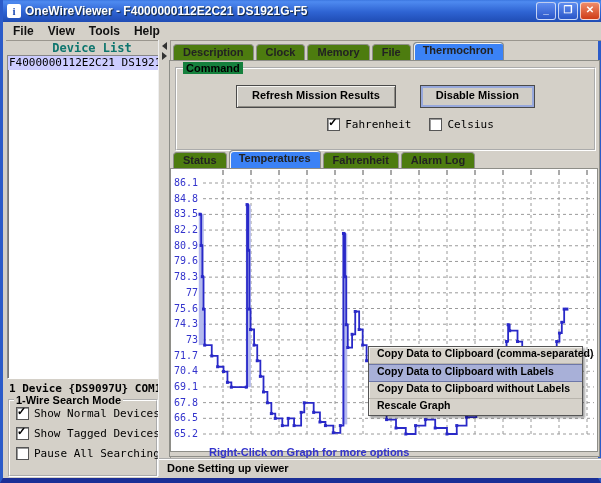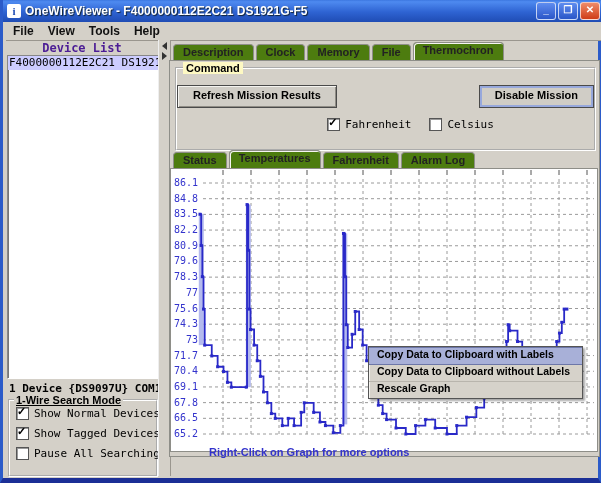--- a/index.html
+++ b/index.html
@@ -20,60 +20,60 @@
   .winbtns{display:flex;gap:2px;margin-right:4px;}
   .wbtn{width:18px;height:16px;border-radius:3px;border:1px solid rgba(255,255,255,.7);
         color:#fff;font:bold 10px "Liberation Sans",sans-serif;text-align:center;line-height:14px;
         background:linear-gradient(to bottom,#5f8df0,#2a56c8);}
   .wbtn.close{background:linear-gradient(to bottom,#ef8b68,#cf3d18);}
   
   .menubar{position:absolute;left:3px;top:22px;width:595px;height:18px;background:#d4d0c8;
            border-bottom:1px solid #9a968e;display:flex;align-items:center;}
   .menu-item{font:bold 12px "Liberation Sans",sans-serif;color:#111;padding:0 7px;}
   
-  .device-header{position:absolute;left:4px;top:41px;width:150px;height:13px;text-align:center;
-                 font:bold 12px "DejaVu Sans Mono",monospace;color:#4c1d95;}
+  .device-header{position:absolute;left:14px;top:41px;width:150px;height:13px;text-align:center;
+                 font:bold 12px "DejaVu Sans Mono",monospace;color:#0f766e;}
   .device-list{position:absolute;left:4px;top:55px;width:150px;height:322px;background:#fff;
                border:1px solid #888;border-right-color:#fff;border-bottom-color:#fff;
                box-shadow:inset 1px 1px 0 #777;overflow:hidden;}
   .list-item{height:14px;font:11px "DejaVu Sans Mono",monospace;white-space:nowrap;padding-left:1px;line-height:14px;}
   .list-item.selected{background:#ccccff;}
   .device-summary{position:absolute;left:6px;top:382px;width:150px;height:13px;
                   font:bold 11px "DejaVu Sans Mono",monospace;color:#000;white-space:nowrap;}
   .searchbox{position:absolute;left:5px;top:399px;width:146px;height:72px;
              border:2px groove #fff;padding-top:2px;}
   .searchbox-title{position:absolute;left:4px;top:-7px;background:#d4d0c8;padding:0 2px;
-                   font:bold 11px "Liberation Sans",sans-serif;text-decoration:underline;}
+                   font:bold 11px "Liberation Sans",sans-serif;}
   .cbrow{display:flex;align-items:center;height:20px;padding-left:6px;}
   .cb{width:11px;height:11px;background:#fff;border:1px solid #555;box-shadow:inset 1px 1px 0 #999;
       margin-right:5px;position:relative;flex:0 0 auto;}
   .cb.checked::after{content:"✓";position:absolute;left:0px;top:-3px;font:bold 11px "Liberation Sans",sans-serif;color:#000;}
   .cbtext{font:11px "DejaVu Sans Mono",monospace;color:#000;white-space:nowrap;}
   
   .splitter{position:absolute;left:155px;top:40px;width:11px;height:436px;background:#d4d0c8;
             border-left:1px solid #eee;border-right:1px solid #9a968e;}
   .spl-arrow{width:0;height:0;margin:2px auto;}
   .spl-left{border-top:4px solid transparent;border-bottom:4px solid transparent;border-right:5px solid #333;}
   .spl-right{border-top:4px solid transparent;border-bottom:4px solid transparent;border-left:5px solid #333;}
   
   .tabrow{position:absolute;display:flex;align-items:flex-end;}
   .main-tabs{left:170px;top:43px;height:17px;}
   .sub-tabs{left:170px;top:152px;height:16px;align-items:flex-end;}
   .tab{font:bold 11px "Liberation Sans",sans-serif;color:#222;background:#4d7c0f;
        border:1px solid #8e8e88;border-bottom:none;border-radius:4px 4px 0 0;
        padding:1px 9px 1px 9px;height:13px;margin-right:2px;white-space:nowrap;}
-  .tab.active{background:#4d7c0f;height:15px;position:relative;z-index:3;
+  .tab.active{background:#3b82f6;height:15px;position:relative;z-index:3;
               box-shadow:inset 1px 1px 0 #f5f4f1;}
   .tab-content{position:absolute;left:166px;top:60px;width:431px;height:397px;
                border:1px solid #8e8e88;background:#d4d0c8;box-sizing:border-box;}
   
   .cmdbox{position:absolute;left:172px;top:67px;width:417px;height:80px;border:2px groove #fff;}
-  .cmdbox-title{position:absolute;left:6px;top:-7px;background:#fef9c3;padding:0 3px;
+  .cmdbox-title{position:absolute;left:6px;top:-7px;background:#15803d;padding:0 3px;
                 font:bold 11px "Liberation Sans",sans-serif;}
-  .btnrow{position:absolute;left:0;top:16px;width:100%;display:flex;justify-content:space-between;gap:24px;}
+  .btnrow{position:absolute;left:0;top:16px;width:100%;display:flex;justify-content:center;gap:24px;}
   .btn{height:21px;background:#d0cdc6;border:1px solid #4a4a4a;
        box-shadow:inset 1px 1px 0 #f4f3ef,inset -1px -1px 0 #8f8c85;
        font:bold 11px "Liberation Sans",sans-serif;color:#000;padding:0 15px;line-height:19px;white-space:nowrap;}
   .btn.focused{box-shadow:inset 0 0 0 2px #97a8dc;}
   .unitrow{position:absolute;left:0;top:47px;width:100%;display:flex;justify-content:center;gap:18px;padding-left:25px;}
   .unitrow .cbrow{padding-left:0;height:16px;}
   
   .graph-panel{position:absolute;left:167px;top:168px;width:428px;height:284px;background:#fff;
                border:1px solid #8e8e88;box-sizing:border-box;z-index:1;}
   .graph-foot{position:absolute;left:38px;top:277px;font:bold 11px "Liberation Sans",sans-serif;color:#3333cc;}
@@ -313,19 +313,23 @@
         <rect x="384.22" y="171.0263157894736" width="3" height="3" fill="#2929c8"></rect>
         <rect x="386.964" y="162.61961722488044" width="3" height="3" fill="#2929c8"></rect>
         <rect x="389.316" y="151.811004784689" width="3" height="3" fill="#2929c8"></rect>
         <rect x="391.668" y="138.60047846889955" width="3" height="3" fill="#2929c8"></rect>
         <rect x="394.412" y="138.60047846889955" width="3" height="3" fill="#2929c8"></rect>
       </svg>
     <div class="graph-foot">Right-Click on Graph for more options</div>
   </div>
 
   <div class="ctxmenu" id="ctxmenu">
+      <div class="menu-row">Copy Data to Clipboard (comma-separated)</div>
       <div class="menu-row sel">Copy Data to Clipboard with Labels</div>
       <div class="menu-row">Copy Data to Clipboard without Labels</div>
       <div class="menu-row">Rescale Graph</div>
     </div>
 
+  <div class="statusbar">
+    <div class="status-text">Done Setting up viewer</div>
+  </div>
 
 </div>
 
 </body></html>

